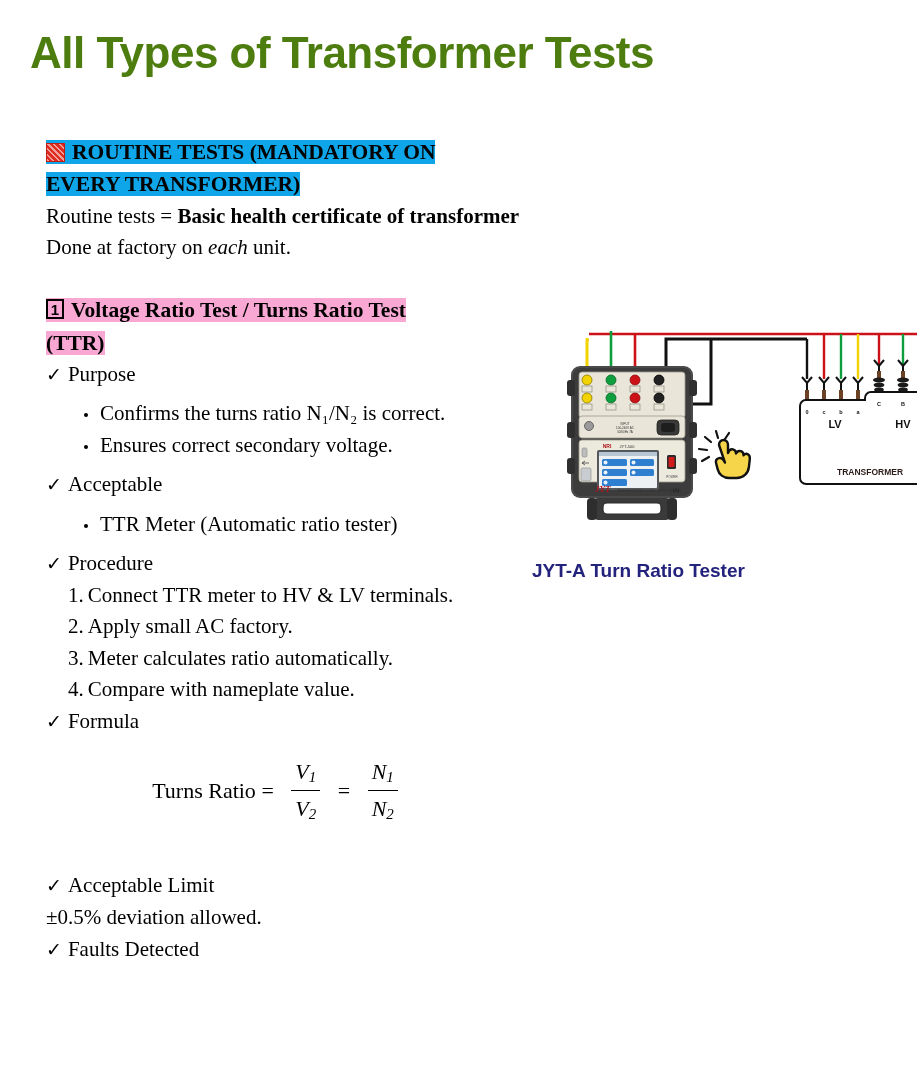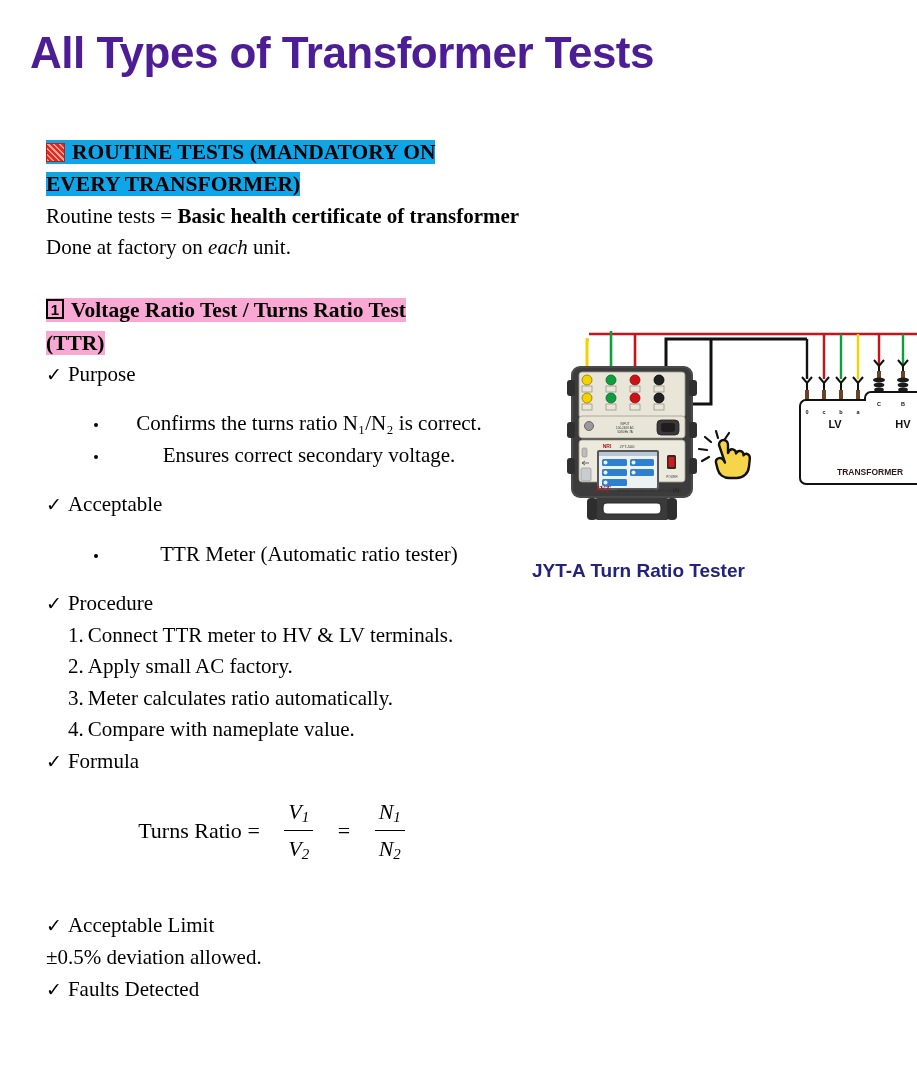--- a/index.html
+++ b/index.html
@@ -18,21 +18,21 @@
 
   
   .page-title {
     position: absolute;
     left: 30px;
     top: 28px;
     font-family: "Liberation Sans", sans-serif;
     font-weight: bold;
     font-size: 44px;
     letter-spacing: -0.5px;
-    color: #4c1d95;
+    color: #4d7c0f;
     white-space: nowrap;
   }
 
   
   .content {
     position: absolute;
     left: 46px;
     top: 136px;
     width: 480px;
     font-size: 21px;
@@ -101,24 +101,23 @@
   }
   .ck {
     font-family: "DejaVu Sans", sans-serif;
     font-size: 19px;
     font-weight: bold;
     margin-right: 6px;
   }
 
   
   .dot-list {
-    margin: 18px;
+    margin: 8px;
     padding: 0;
     list-style: none;
-    text-align: center;
   }
   .dot-list li {
     position: relative;
     padding-left: 46px;
     font-size: 21px;
     line-height: 1.5;
   }
   .dot-list li::before {
     content: "";
     position: absolute;
@@ -151,21 +150,21 @@
     margin-top: 18px;
     text-align: center;
     font-size: 22px;
     padding-right: 10px;
   }
   .fr {
     display: inline-block;
     vertical-align: middle;
     text-align: right;
     font-style: italic;
-    margin: 0 19px;
+    margin: 0 12px;
   }
   .fr .top {
     display: block;
     border-bottom: 1.4px solid #000;
     padding: 0 4px 1px 4px;
   }
   .fr .bot {
     display: block;
     padding: 1px 4px 0 4px;
   }

